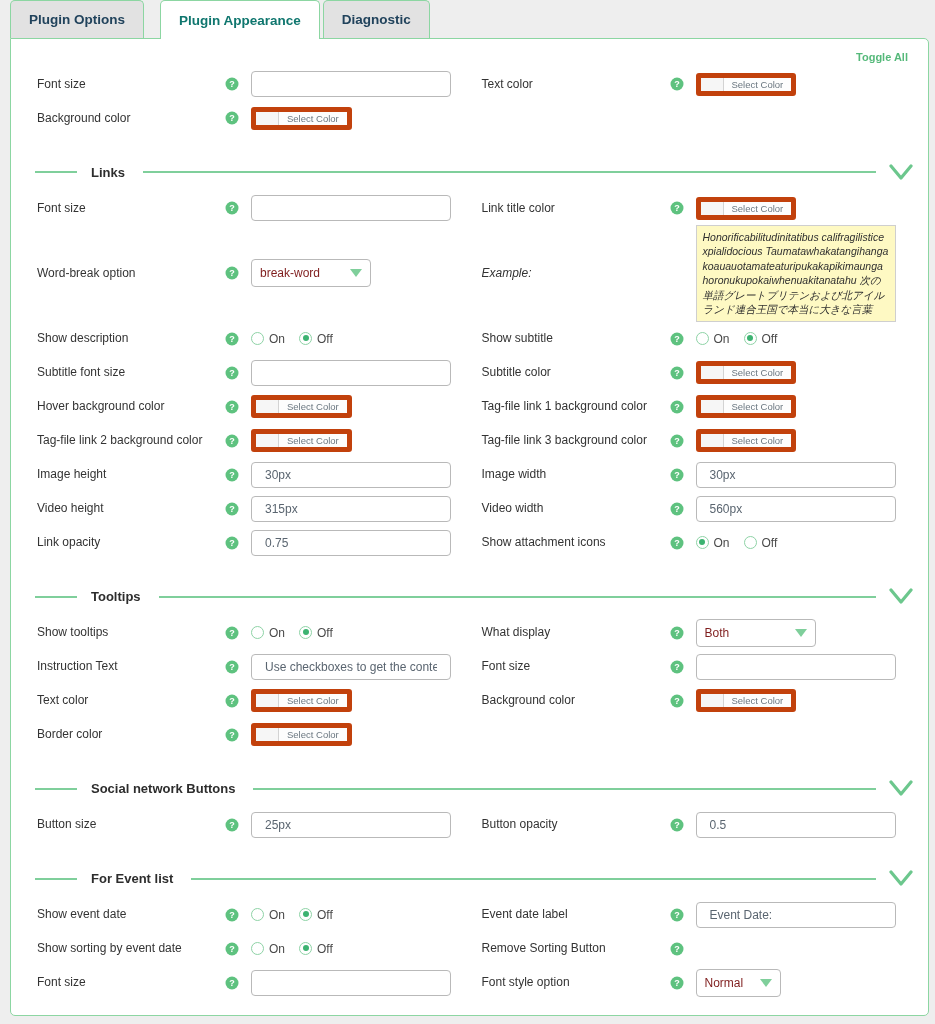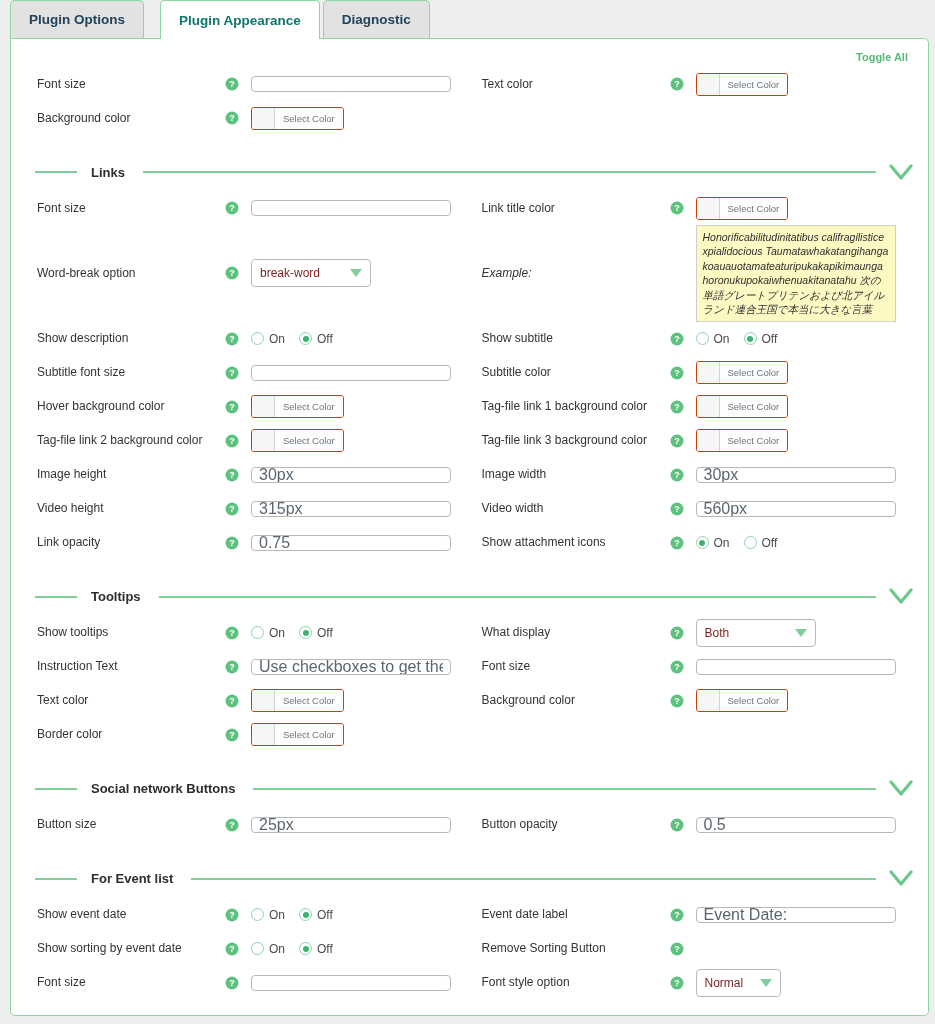--- a/index.html
+++ b/index.html
@@ -132,38 +132,38 @@
     display: flex;
     align-items: center;
     justify-content: flex-start;
     cursor: pointer;
   }
   .help svg { display: block; }
   .ctrl { flex: 1 1 auto; min-width: 0; display: flex; align-items: center; }
 
   input.tf {
     width: 200px;
-    height: 16px;
-    padding: 2px 7px;
+    height: 26px;
+    padding: 2px 13px;
     border: 1px solid #b9b9b9;
     border-radius: 4px;
     background: #fff;
     font-family: "Liberation Sans", sans-serif;
-    font-size: 16px;
+    font-size: 12px;
     color: #5a6570;
     outline: none;
   }
   .ctrl.right input.tf { width: 200px; }
 
   
   .colorbtn {
     display: inline-flex;
     align-items: stretch;
     height: 23px;
-    border: 1px solid #c2410c;
+    border: 5px solid #c2410c;
     border-radius: 3px;
     background: #fff;
     cursor: pointer;
     overflow: hidden;
   }
   .colorbtn .swatch {
     width: 23px;
     background: #f6f6f6;
     border-right: 1px solid #d3d3d3;
   }
@@ -172,21 +172,21 @@
     align-items: center;
     padding: 0 8px;
     font-size: 9.5px;
     color: #6b7780;
     background: #fdfdfd;
     white-space: nowrap;
   }
 
   
   .radios { display: flex; align-items: center; gap: 14px; }
-  .radio { display: flex; align-items: center; gap: 5px; cursor: pointer; }
+  .radio { display: flex; align-items: flex-start; gap: 5px; cursor: pointer; }
   .radio .dot {
     width: 13px; height: 13px;
     border: 1px solid #8ed3a6;
     border-radius: 50%;
     background: #fff;
     display: inline-block;
     position: relative;
   }
   .radio.on .dot::after {
     content: "";

